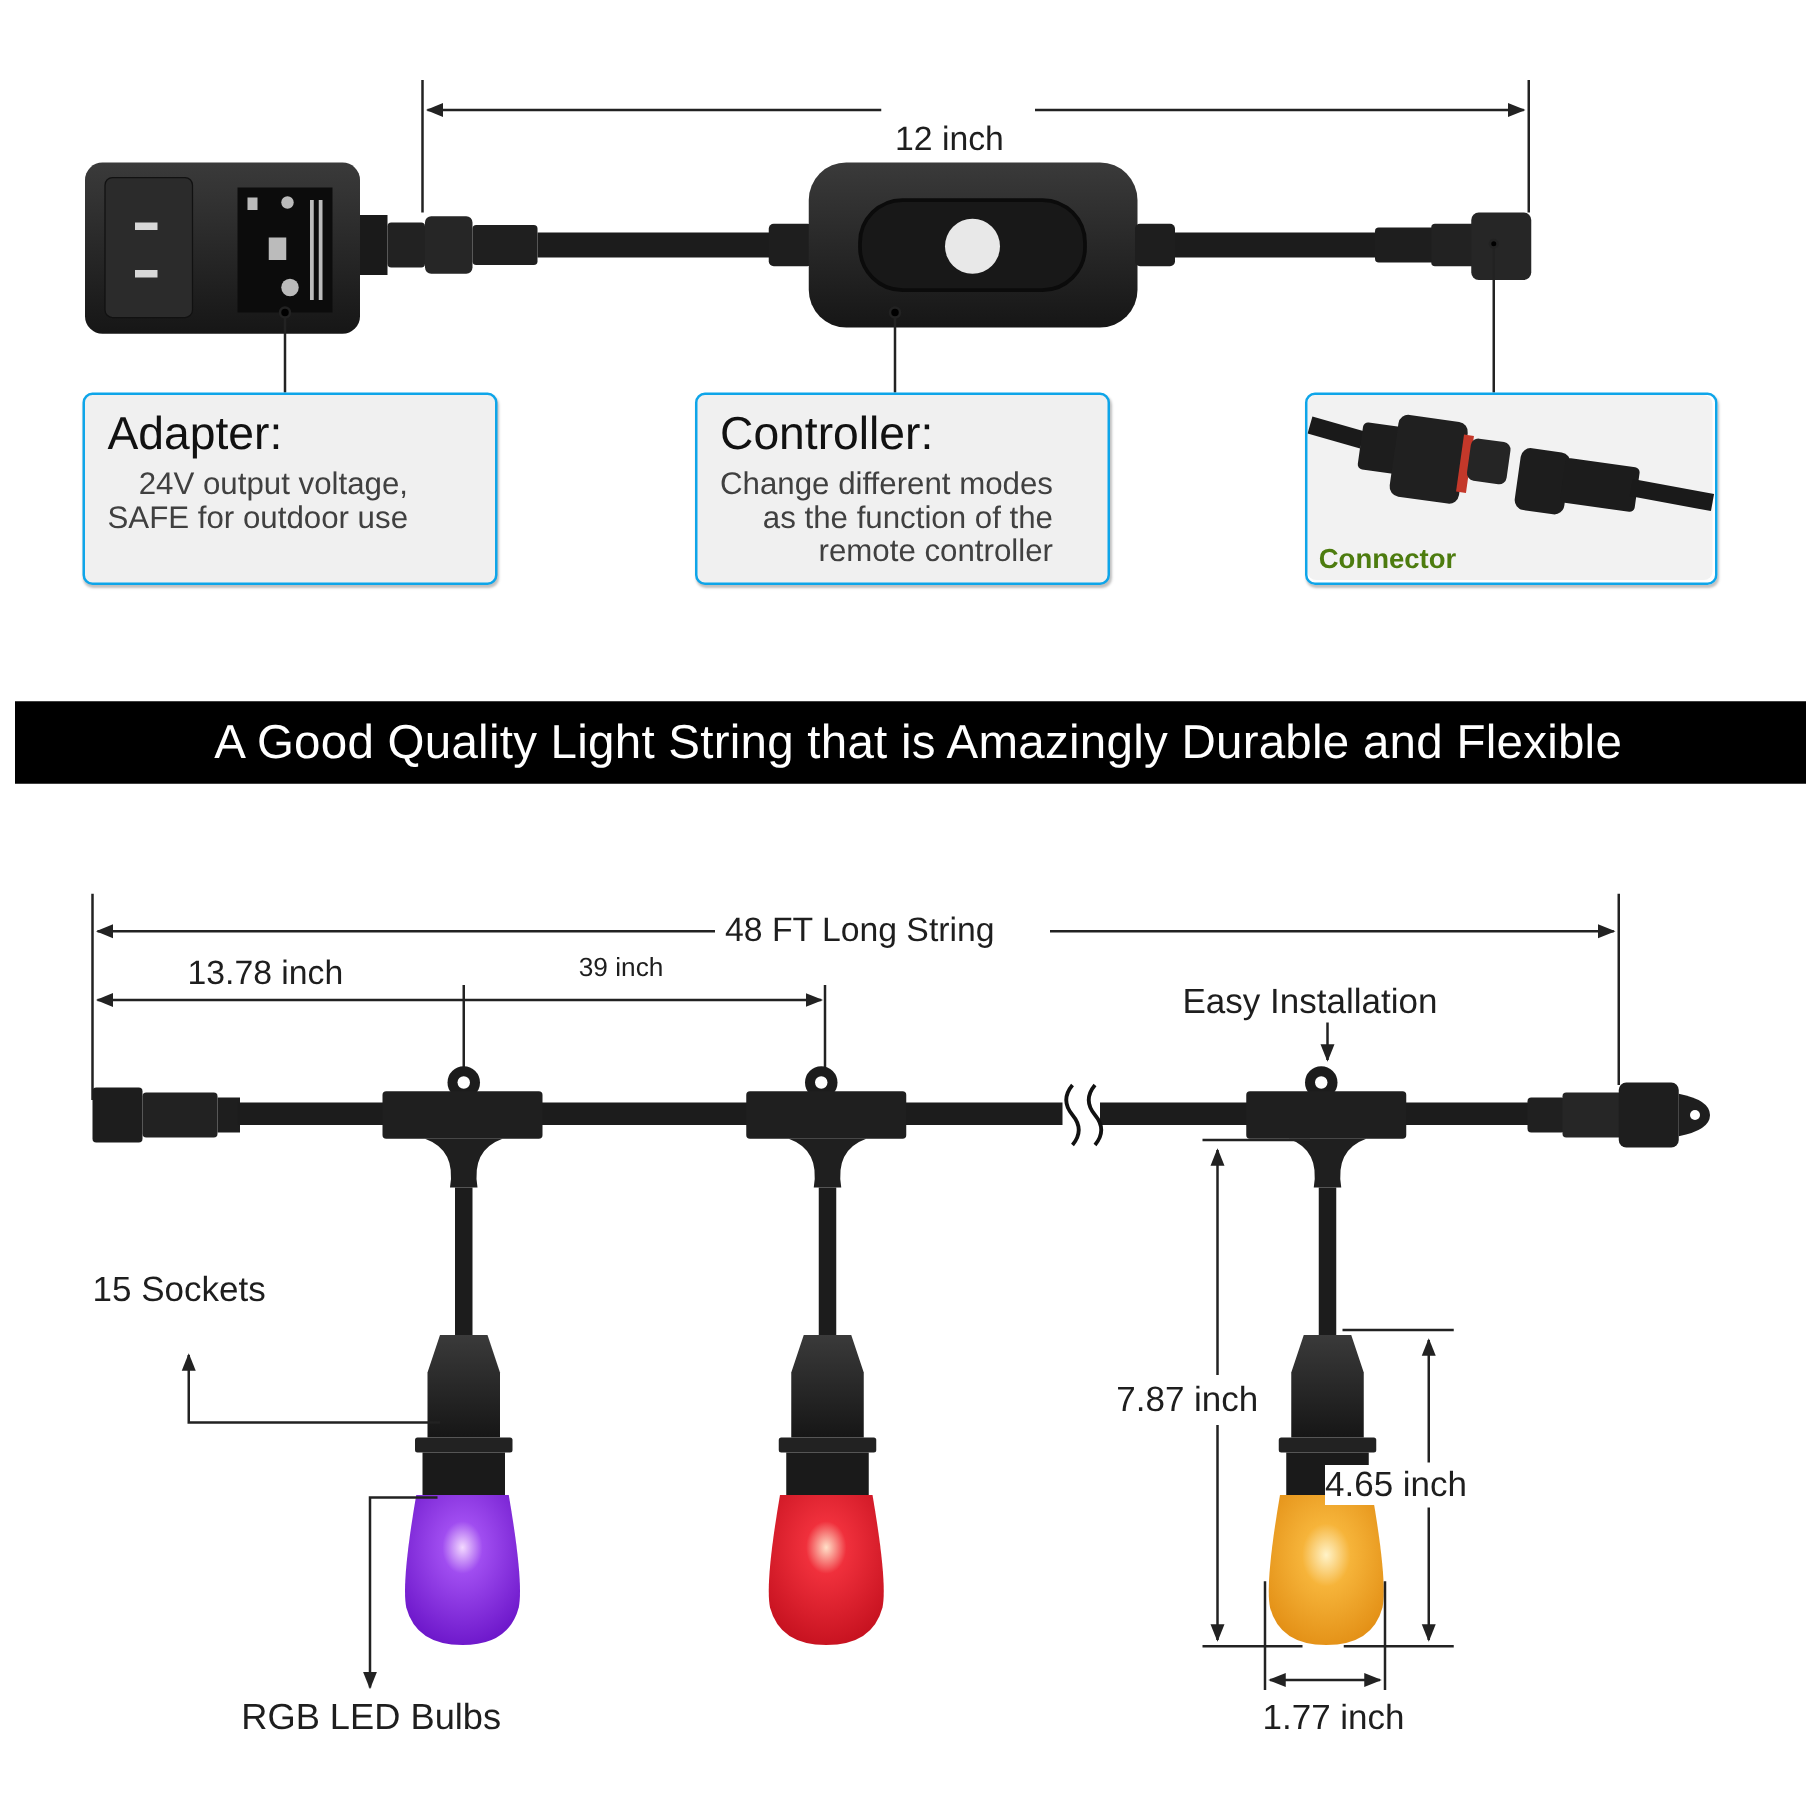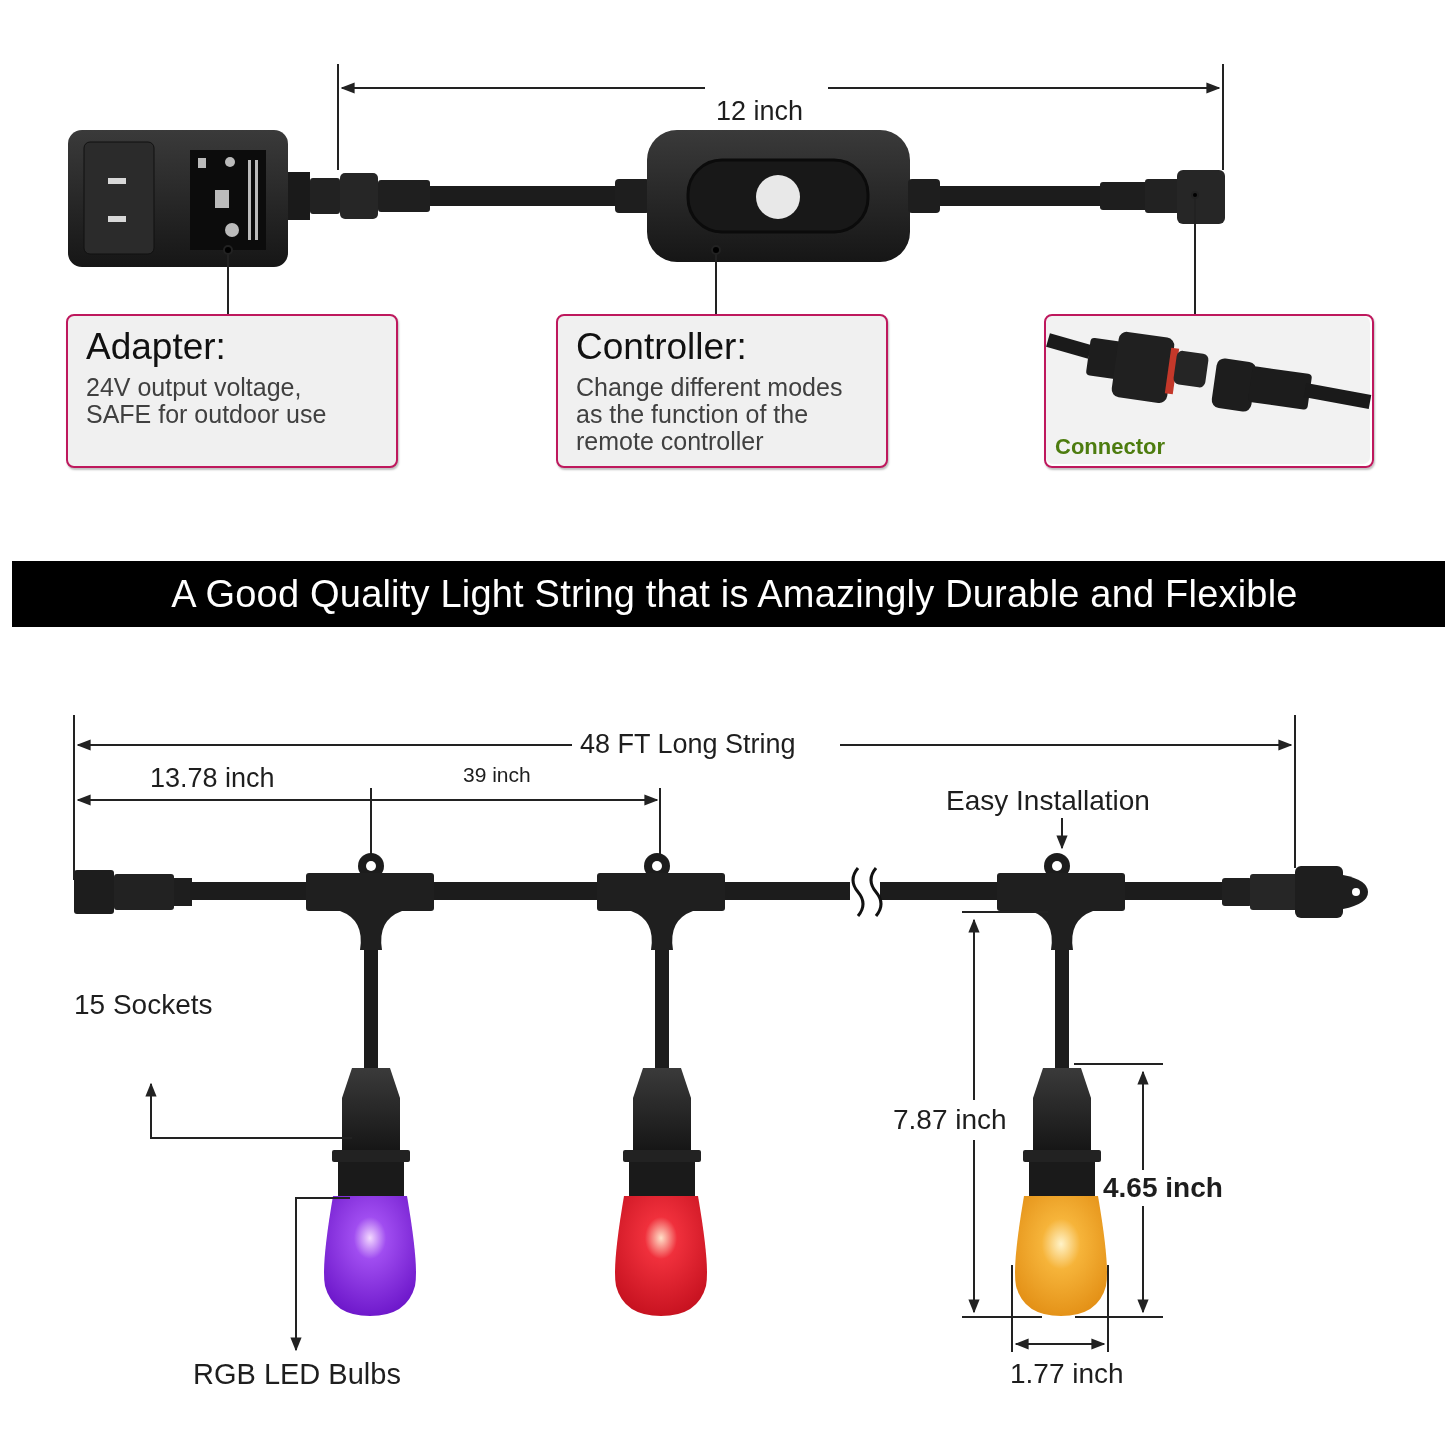--- a/index.html
+++ b/index.html
@@ -1,19 +1,19 @@
 <!DOCTYPE html>
 <html><head>
 <meta charset="utf-8">
 <style>
   html, body { margin:0; padding:0; background:#ffffff; }
   body { width:1445px; height:1445px; position:relative; overflow:hidden; font-family:"Liberation Sans", sans-serif; color:#1a1a1a; }
   .txt { position:absolute; white-space:nowrap; color:#1e1e1e; }
   .dim { font-size:27px; line-height:30px; background:#fff; padding:0 8px; }
-  .callout-box { position:absolute; background:#f0f0f0; border:2px solid #be185d; border-radius:8px; box-shadow:1px 2px 2px rgba(0,0,0,0.25); }
+  .callout-box { position:absolute; background:#f0f0f0; border:2px solid #0ea5e9; border-radius:8px; box-shadow:1px 2px 2px rgba(0,0,0,0.25);text-align:right; }
   .callout-title { position:absolute; left:18px; top:10px; font-size:37px; line-height:42px; color:#111; }
   .callout-body { position:absolute; left:18px; top:58px; font-size:25px; line-height:27px; color:#404040; white-space:pre-line; }
   .banner { position:absolute; left:0; top:561px; width:1445px; height:66px; background:#000; color:#fff; display:flex; align-items:center; justify-content:center; font-size:38px; letter-spacing:0.2px;margin-left:12px; }
   svg { position:absolute; left:0; top:0; }
 </style>
 </head>
 <body>
 
 <svg width="1445" height="1445" viewBox="0 0 1445 1445">
   <defs>
@@ -200,17 +200,17 @@
 <div class="callout-box" style="left:1044px;top:314px;width:326px;height:150px;background:transparent;">
   <div class="txt" style="left:9px;top:118px;font-size:22px;font-weight:bold;color:#4d7c0f;">Connector</div>
 </div>
 
 <div class="banner">A Good Quality Light String that is Amazingly Durable and Flexible</div>
 
 <div class="txt dim" style="left:572px;top:729px;">48 FT Long String</div>
 <div class="txt" style="left:150px;top:763px;font-size:27px;">13.78 inch</div>
 <div class="txt" style="left:463px;top:763px;font-size:21px;">39 inch</div>
 <div class="txt" style="left:946px;top:785px;font-size:28px;">Easy Installation</div>
-<div class="txt" style="left:74px;top:989px;font-size:28px;">15 Sockets</div>
+<div class="txt" style="left:74px;top:1016px;font-size:28px;">15 Sockets</div>
 <div class="txt" style="left:193px;top:1358px;font-size:29px;">RGB LED Bulbs</div>
 <div class="txt" style="left:893px;top:1104px;font-size:28px;background:#fff;">7.87 inch</div>
-<div class="txt" style="left:1103px;top:1172px;font-size:28px;background:#fff;font-weight:bold;">4.65 inch</div>
+<div class="txt" style="left:1060px;top:1172px;font-size:28px;background:#fff;">4.65 inch</div>
 <div class="txt" style="left:1010px;top:1358px;font-size:28px;">1.77 inch</div>
 
 </body></html>

